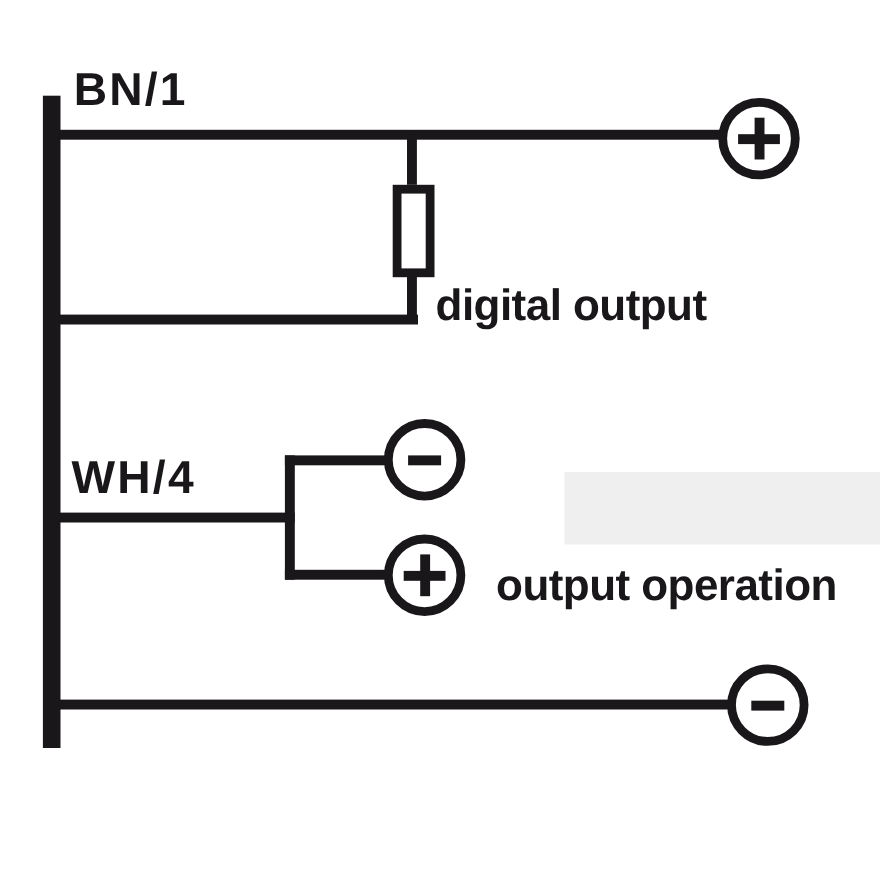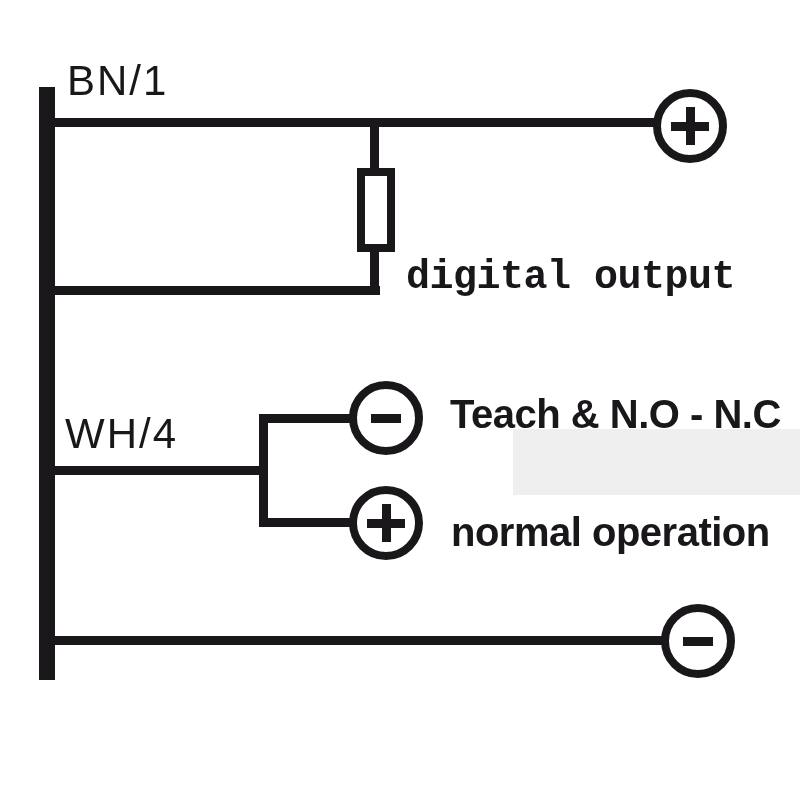--- a/index.html
+++ b/index.html
@@ -22,21 +22,21 @@
   }
   .terminal{
     position:absolute;width:74px;height:74px;box-sizing:border-box;
     border:8px solid var(--line);border-radius:50%;background:var(--background);
   }
   .icon{position:absolute;inset:0;}
   .icon .hb{position:absolute;left:50%;top:50%;width:38px;height:9px;margin:-4.5px 0 0 -19px;background:var(--line);}
   .icon.minus .hb{width:30px;margin-left:-15px;}
   .icon .vb{position:absolute;left:50%;top:50%;width:9px;height:38px;margin:-19px 0 0 -4.5px;background:var(--line);}
   .pinlbl{
-    position:absolute;color:var(--line);font-weight:normal;
+    position:absolute;color:var(--line);font-weight:bold;
     font-size:42px;letter-spacing:2px;line-height:1.1;white-space:nowrap;
   }
   .annot{
     position:absolute;color:var(--line);font-weight:bold;
     font-size:40px;letter-spacing:-0.5px;line-height:1.1;white-space:nowrap;
   }
   .highlight{
     position:absolute;left:513px;top:429px;width:287px;height:66px;
     background:var(--highlight-box);
   }
@@ -51,42 +51,41 @@
   <div class="bus"></div>
 
   <div class="wire" style="left:54px;top:118px;width:601px;"></div>
   <div class="pinlbl" style="left:67px;top:58px;">BN/1</div>
 
   <div class="vwire" style="left:370px;top:122px;height:50px;"></div>
   <div class="resistor"></div>
   <div class="vwire" style="left:370px;top:248px;height:44px;"></div>
 
   <div class="wire" style="left:54px;top:286px;width:326px;"></div>
-  <div class="annot" style="left:406px;top:256px;font-family:Liberation Mono, monospace;">digital output</div>
+  <div class="annot" style="left:396px;top:256px;">digital output</div>
 
   <div class="wire" style="left:54px;top:466px;width:214px;"></div>
   <div class="pinlbl" style="left:65px;top:411px;">WH/4</div>
   <div class="vwire" style="left:259px;top:414px;height:113px;"></div>
   <div class="wire" style="left:259px;top:414px;width:94px;"></div>
   <div class="wire" style="left:259px;top:518px;width:94px;"></div>
 
   <div class="terminal" style="left:349px;top:381px;">
     <span class="icon minus">
         <i class="hb"></i>
       </span>
   </div>
-  <div class="annot" style="left:450px;top:392px;">Teach &amp; N.O - N.C</div>
 
   <div class="terminal" style="left:349px;top:486px;">
     <span class="icon plus">
         <i class="hb"></i>
         <i class="vb"></i>
       </span>
   </div>
-  <div class="annot" style="left:451px;top:510px;">normal operation</div>
+  <div class="annot" style="left:451px;top:510px;">output operation</div>
 
   <div class="wire" style="left:54px;top:636px;width:609px;"></div>
 
   <div class="terminal" style="left:653px;top:89px;">
     <span class="icon plus">
         <i class="hb"></i>
         <i class="vb"></i>
       </span>
   </div>
 

